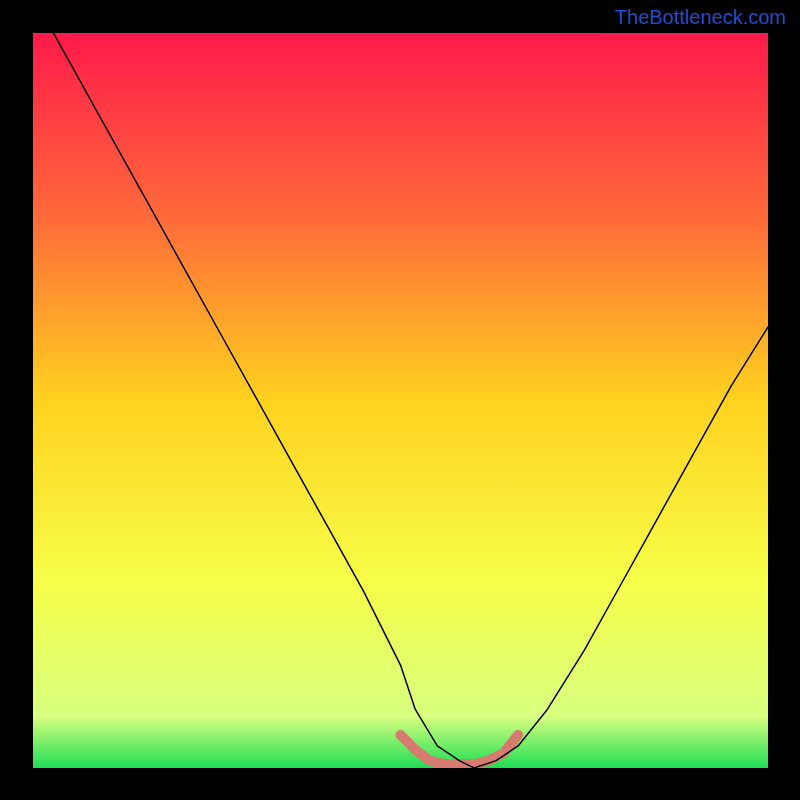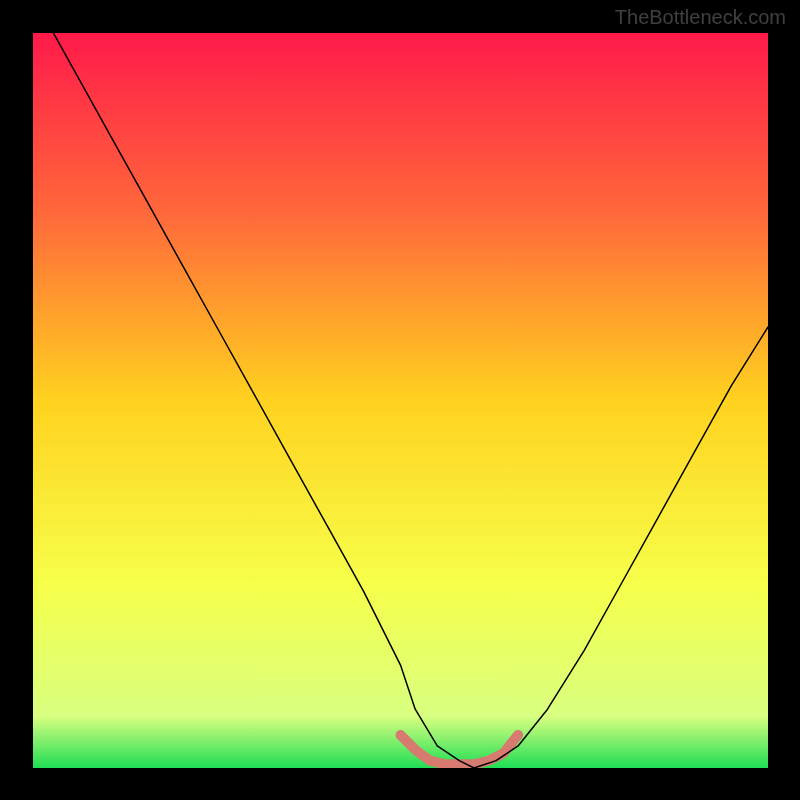--- a/index.html
+++ b/index.html
@@ -10,21 +10,21 @@
   }
   .chart-container {
     width: 800px;
     height: 800px;
     position: relative;
   }
   .watermark {
     position: absolute;
     top: 6px;
     right: 14px;
-    color: #404040;
+    color: #1d4ed8;
     font-size: 20px;
     font-weight: 500;
     z-index: 10;
   }
   svg {
     display: block;
   }
 </style>
 </head>
 <body>

